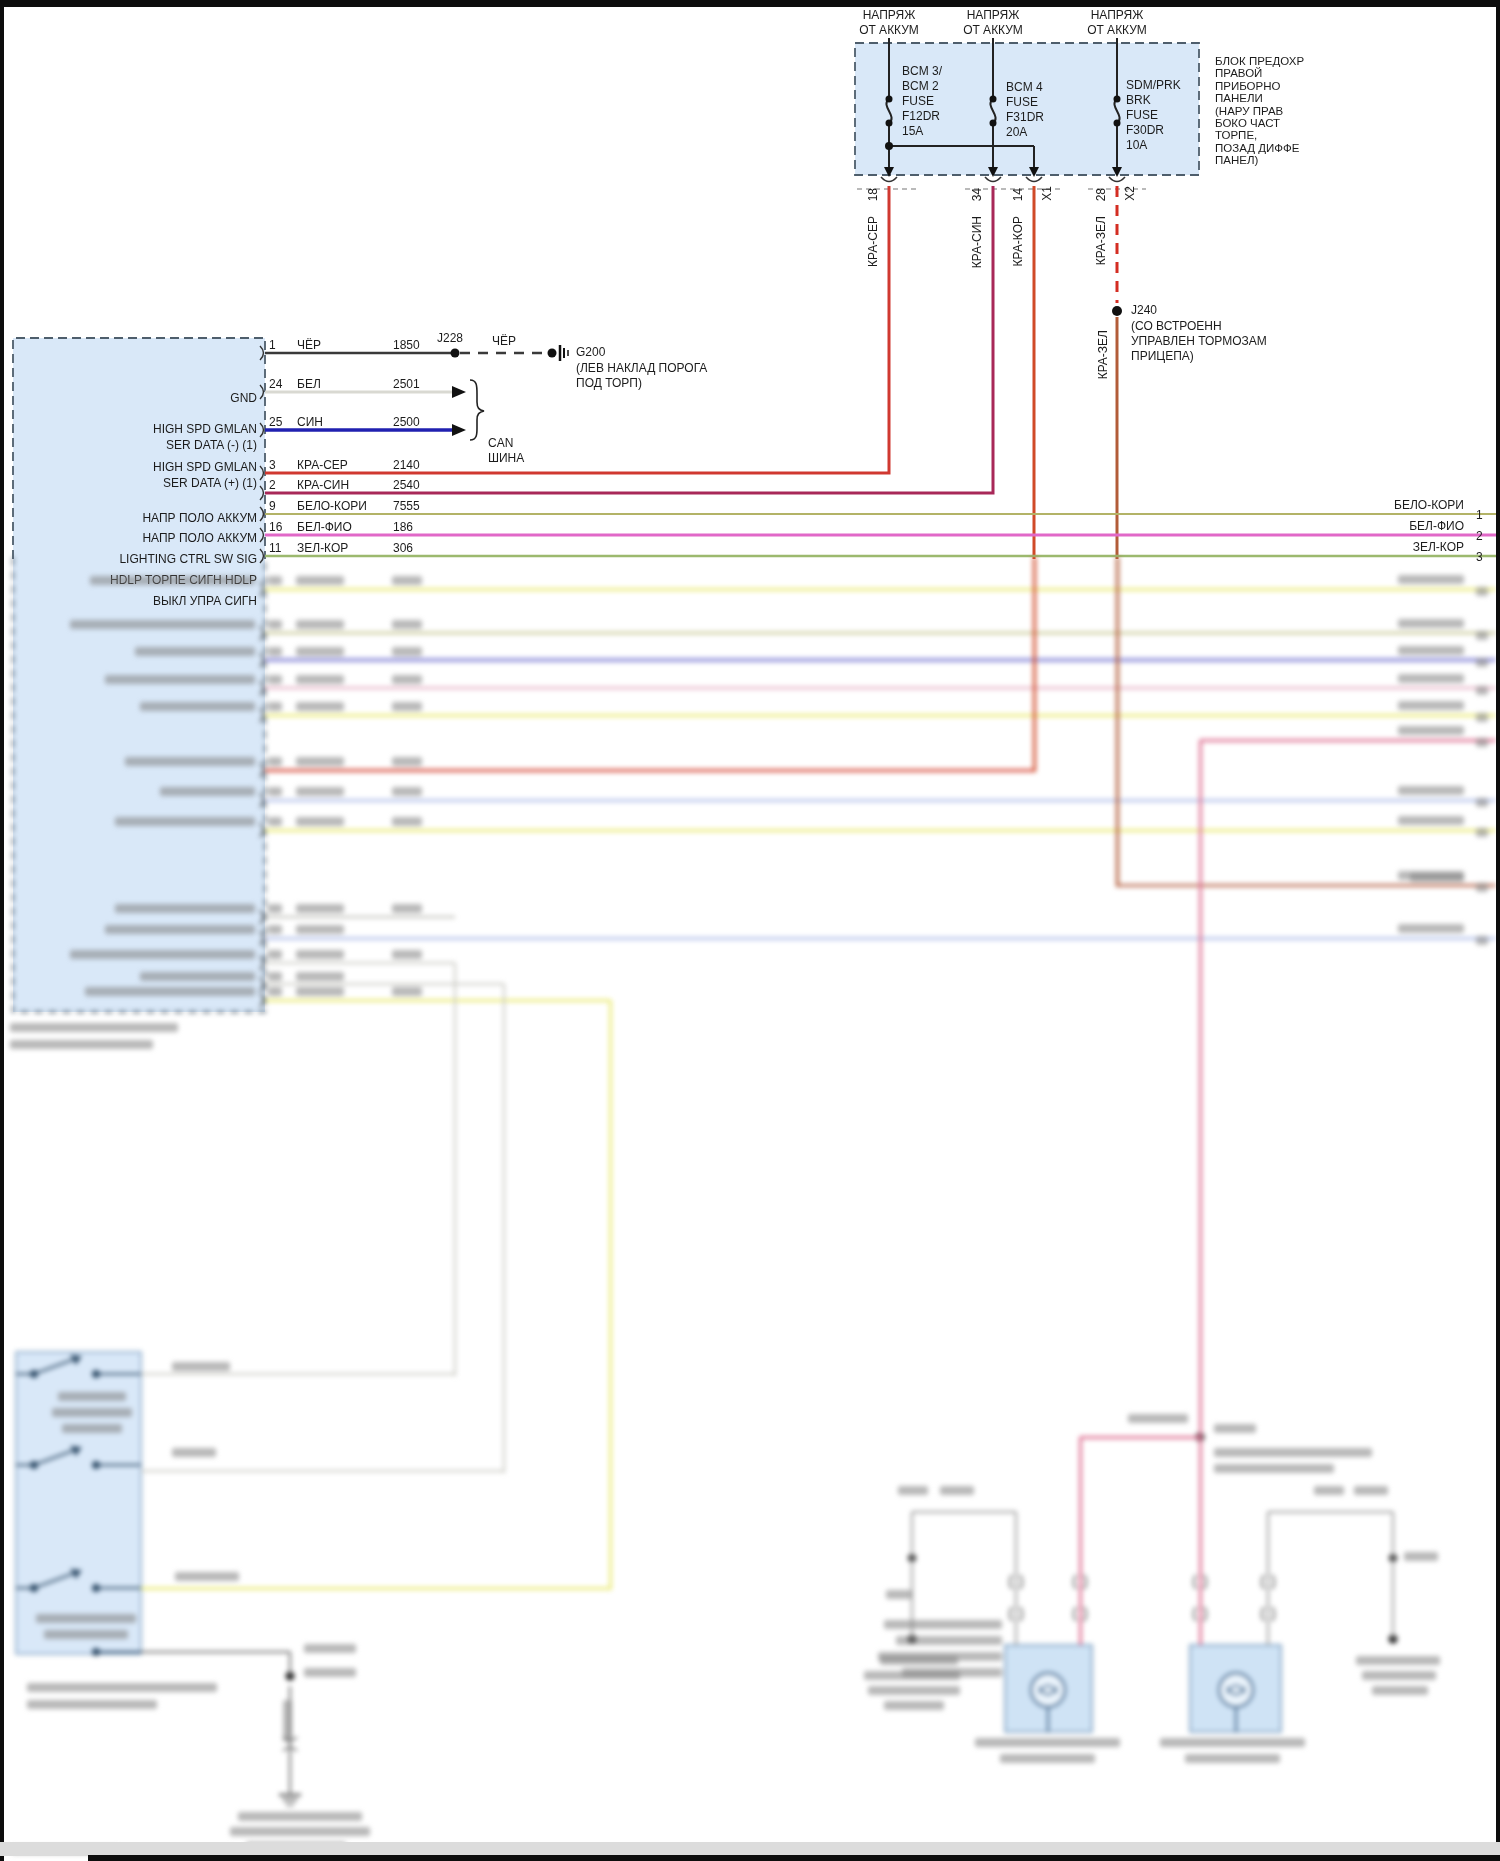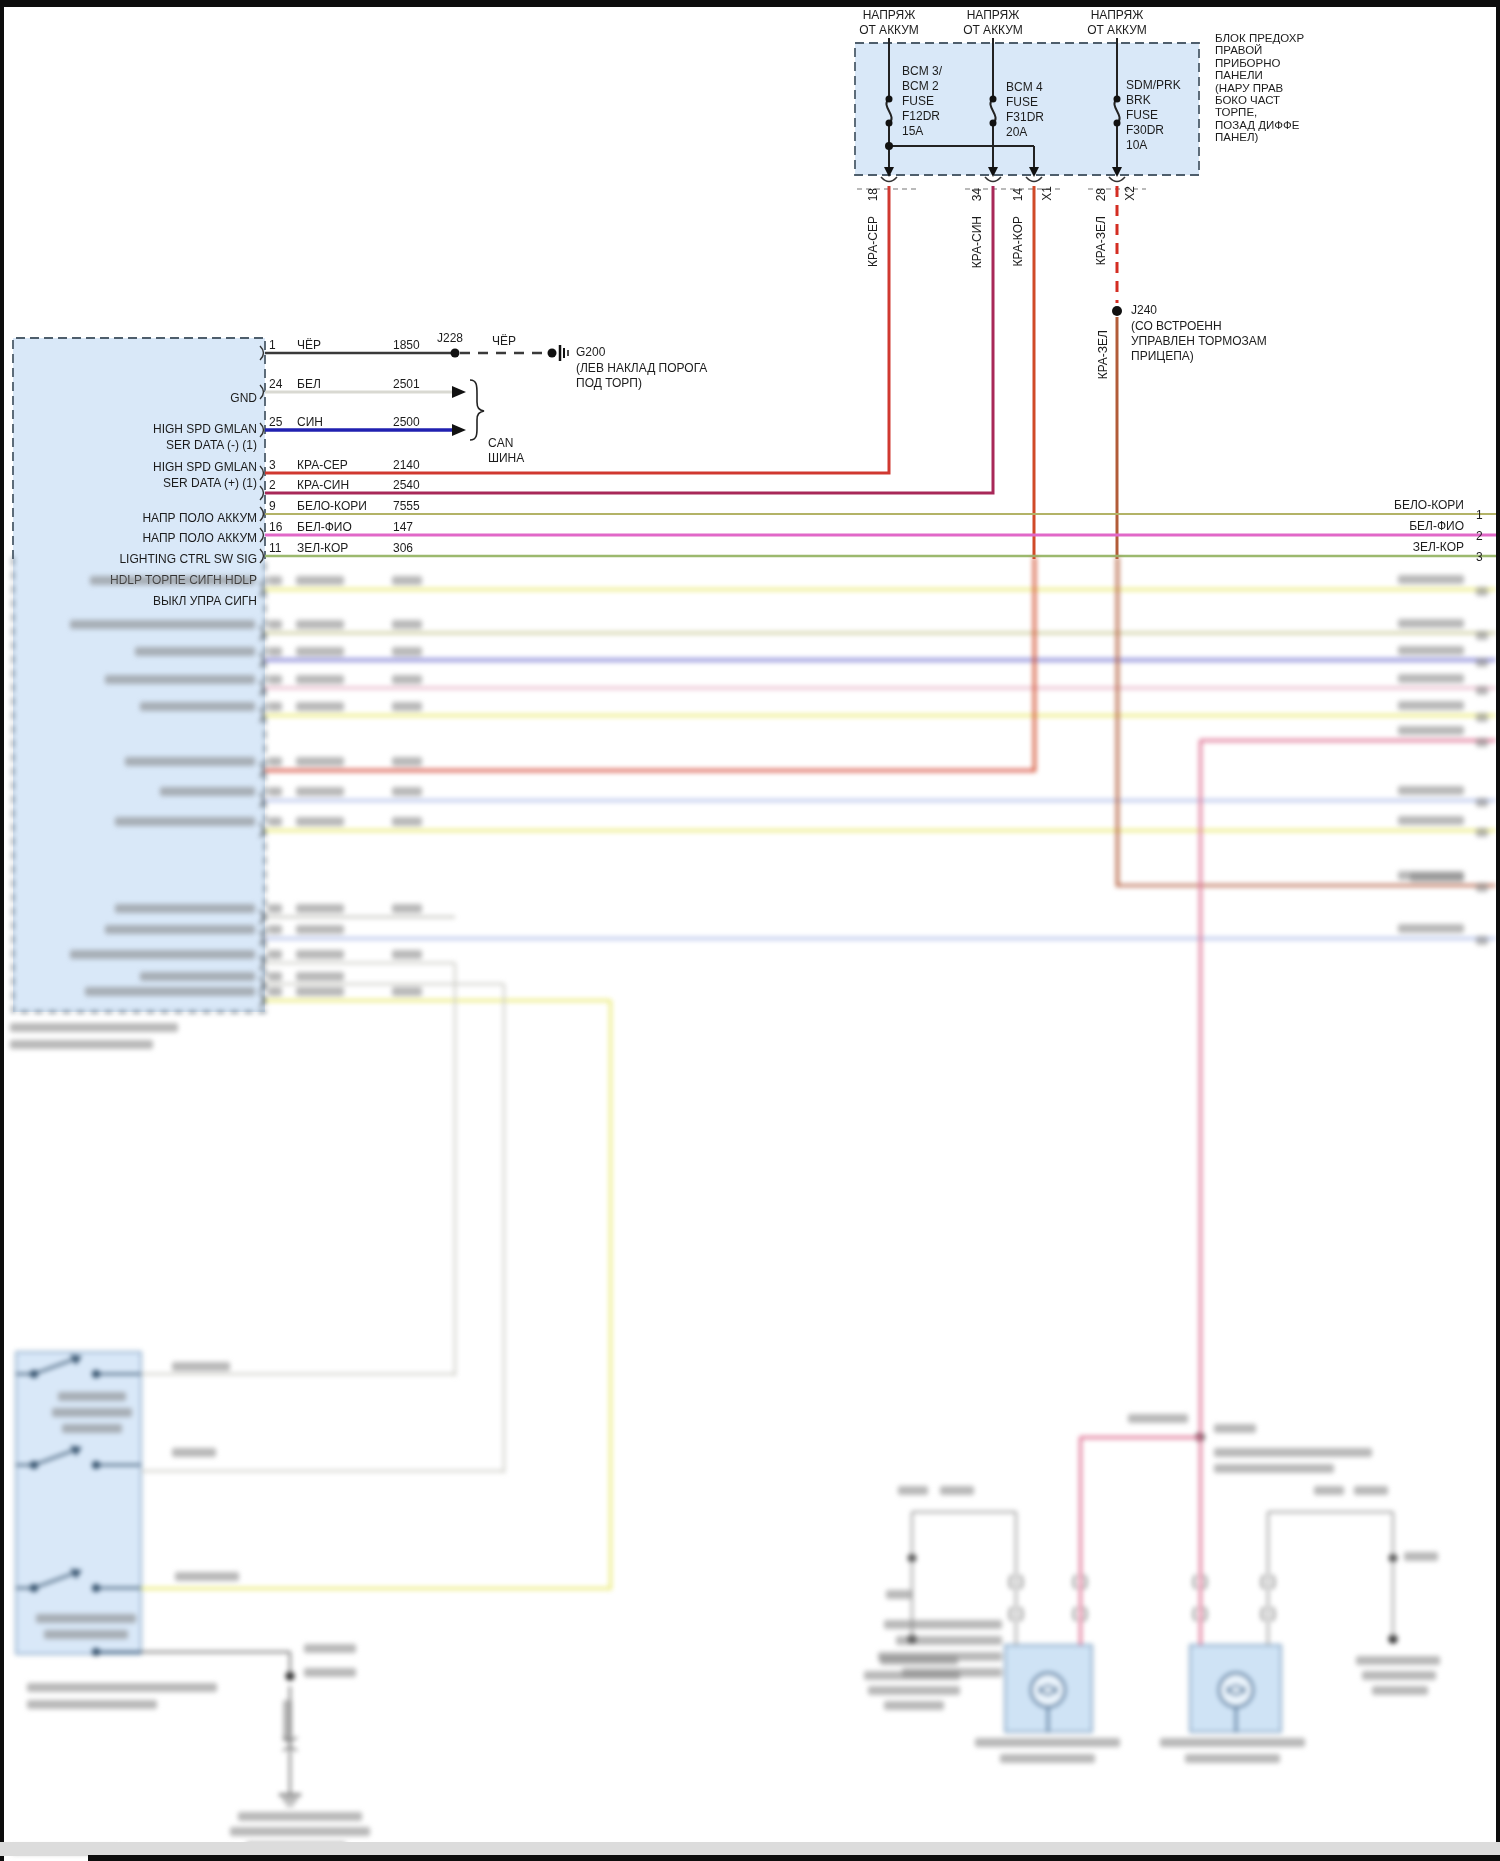--- a/index.html
+++ b/index.html
@@ -140,21 +140,21 @@
         <div>20A</div>
       </div>
     <div class="t" style="left:1126px;top:78px;">
       <div>SDM/PRK</div>
         <div>BRK</div>
       <div>FUSE</div>
         <div>F30DR</div>
       <div>10A</div>
       </div>
 
-    <div class="t small" style="left:1215px;top:32px;">
+    <div class="t small" style="left:1215px;top:55px;">
       <div>БЛОК ПРЕДОХР</div>
         <div>ПРАВОЙ</div>
       <div>ПРИБОРНО</div>
         <div>ПАНЕЛИ</div>
       <div>(НАРУ ПРАВ</div>
         <div>БОКО ЧАСТ</div>
       <div>ТОРПЕ,</div>
         <div>ПОЗАД ДИФФЕ</div>
       <div>ПАНЕЛ)</div>
       </div>
@@ -228,21 +228,21 @@
           <div>LIGHTING CTRL SW SIG</div>
         </div>
         <div class="t" style="left: 269px; top: 499px;">9</div>
         <div class="t" style="left: 297px; top: 499px;">БЕЛО-КОРИ</div>
         <div class="t" style="left: 393px; top: 499px;">7555</div>
         <div class="t ctr ra" style="right: 1243px; top: 535px;">
           <div>HDLP ТОРПЕ СИГН HDLP</div>
         </div>
         <div class="t" style="left: 269px; top: 520px;">16</div>
         <div class="t" style="left: 297px; top: 520px;">БЕЛ-ФИО</div>
-        <div class="t" style="left: 393px; top: 520px;">147</div>
+        <div class="t" style="left: 393px; top: 520px;">186</div>
         <div class="t ctr ra" style="right: 1243px; top: 556px;">
           <div>ВЫКЛ УПРА СИГН</div>
         </div>
         <div class="t" style="left: 269px; top: 541px;">11</div>
         <div class="t" style="left: 297px; top: 541px;">ЗЕЛ-КОР</div>
         <div class="t" style="left: 393px; top: 541px;">306</div>
       </div>
 
     <div class="t ra" style="right:36px;top:498px;">БЕЛО-КОРИ</div>
     <div class="t" style="left:1476px;top:508px;">1</div>

